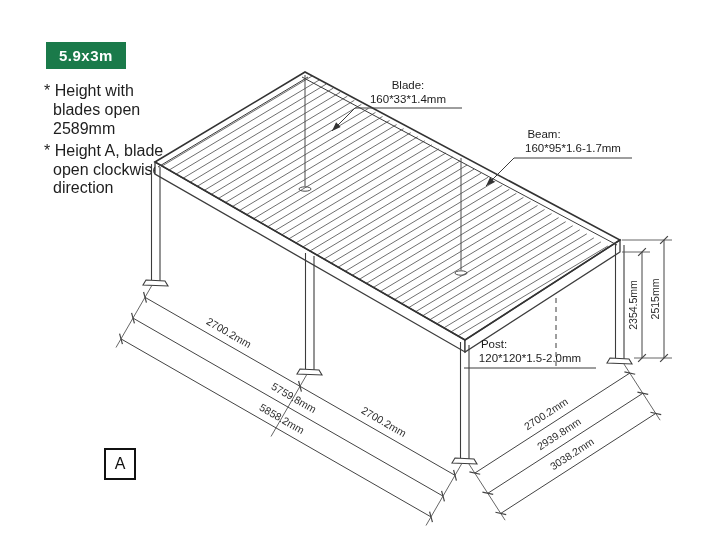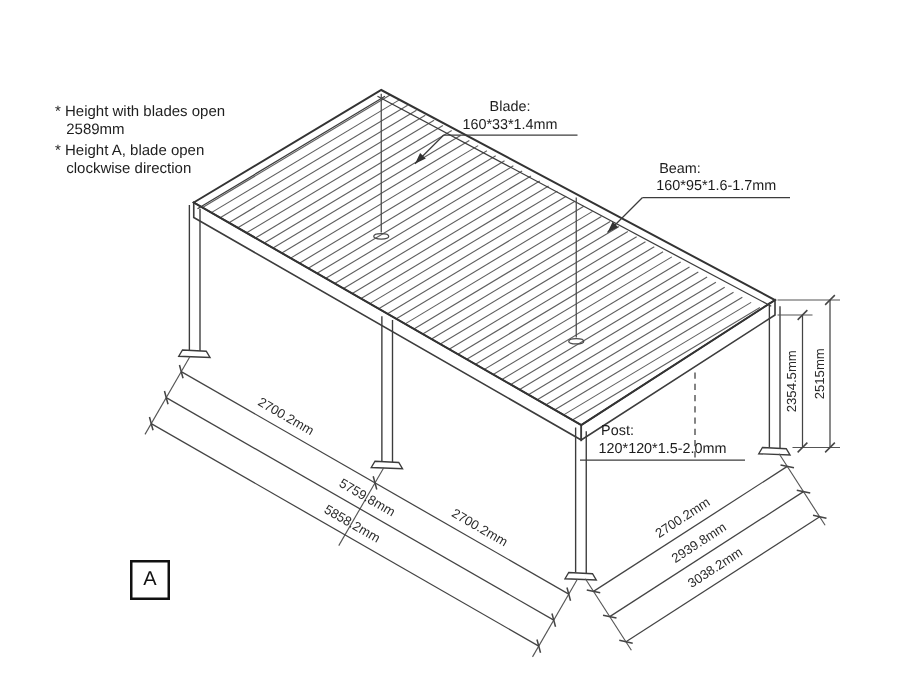--- a/index.html
+++ b/index.html
@@ -1,32 +1,33 @@
 <!DOCTYPE html>
 <html><head>
 <meta charset="utf-8">
 <style>
   html,body{margin:0;padding:0;background:#fff;}
   body{font-family:"Liberation Sans", sans-serif;}
   .canvas{position:relative;width:720px;height:554px;background:#ffffff;overflow:hidden;}
   .badge{position:absolute;left:46px;top:42px;color:#fff;font-size:15px;font-weight:bold;
          padding:5px 13px;letter-spacing:0.5px;}
-  .notes{position:absolute;left:44px;top:82px;width:140px;font-size:12px;color:#1e1e1e;line-height:1.18;}
+  .notes{position:absolute;left:44px;top:82px;width:140px;font-size:16px;color:#1e1e1e;line-height:1.18;}
   .note{padding-left:9px;text-indent:-9px;margin-bottom:3px;}
   .viewbox{position:absolute;left:104px;top:448px;width:28px;height:28px;border:2px solid #111;
            display:flex;align-items:center;justify-content:center;font-size:16px;color:#111;}
   svg{position:absolute;left:0;top:0;}
   .callout{font-size:11.5px;fill:#1c1c1c;}
   .dim{font-size:10.5px;fill:#2b2b2b;}
 </style>
 </head>
 <body>
 
 <div class="canvas">
 
+  <div class="badge" style="background-color: rgb(26, 122, 74); color: rgb(255, 255, 255);">5.9x3m</div>
 
   <div class="notes">
     <div class="note">* Height with blades open 2589mm</div>
     <div class="note">* Height A, blade open clockwise direction</div>
   </div>
 
   <svg id="drawing" width="720" height="554" viewBox="0 0 720 554">
     <g id="gen">
         <line x1="162.04545454545453" y1="166.04545454545453" x2="312.0454545454545" y2="76.04545454545453" stroke="#5f5f5f" stroke-width="0.9"></line>
         <line x1="169.0909090909091" y1="170.0909090909091" x2="319.0909090909091" y2="80.0909090909091" stroke="#5f5f5f" stroke-width="0.9"></line>

